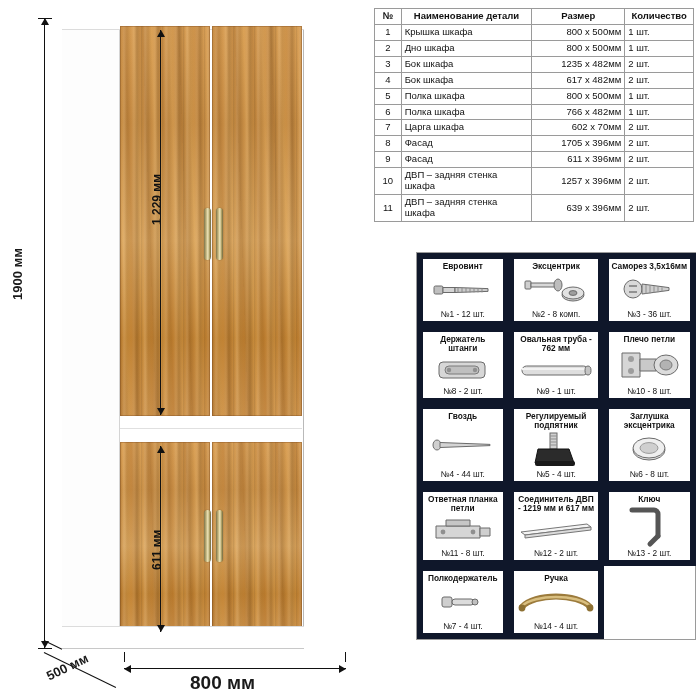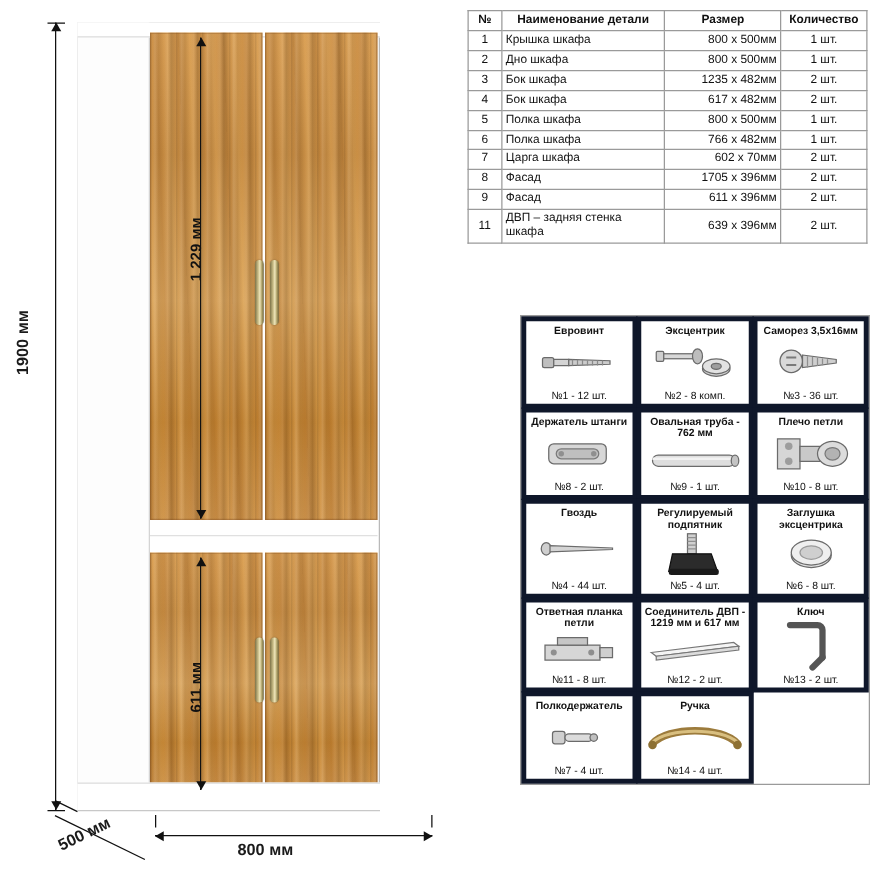--- a/index.html
+++ b/index.html
@@ -107,21 +107,21 @@
   #dim-611-line { position:absolute; left:160px; top:446px; width:1px; height:186px; background:#111; }
   #dim-611-label {
     position:absolute; left:150px; top:570px;
     font-size:12px; font-weight:bold; color:#111;
     transform:rotate(-90deg); transform-origin:left top; white-space:nowrap;
   }
 
   
   #width-dim-line { position:absolute; left:124px; top:668px; width:222px; height:1px; background:#111; }
   #width-dim-label {
-    position:absolute; left:190px; top:672px; font-size:13px; font-weight:bold;
+    position:absolute; left:190px; top:672px; font-size:19px; font-weight:bold;
   }
   
   #depth-dim-line {
     position:absolute; left:44px; top:652px; width:80px; height:1px; background:#111;
     transform:rotate(26deg); transform-origin:left center;
   }
   #depth-dim-label {
     position:absolute; left:44px; top:670px; font-size:13px; font-weight:bold;
     transform:rotate(-26deg); transform-origin:left top;
   }
@@ -137,30 +137,30 @@
   table.parts {
     border-collapse:collapse; width:320px; font-size:9.5px; color:#111;
   }
   table.parts th, table.parts td {
     border:1px solid #9a9a9a; padding:2px 3px; line-height:1.15;
   }
   table.parts th { font-weight:bold; text-align:center; font-size:9.5px; }
   .c-num { width:20px; text-align:center; }
   .c-name { width:126px; text-align:left; }
   .c-size { width:88px; text-align:right; }
-  .c-qty  { width:62px; text-align:center; }
+  .c-qty  { width:62px; }
 
   
   #hardware-grid {
     position:absolute; left:416px; top:252px; width:278px;
     display:grid; grid-template-columns:repeat(3, 1fr);
     border:1px solid #9a9a9a; background:#fff;
   }
   .hw-cell {
-    border:4px solid #0f172a; margin:-0.5px;
+    border:6px solid #0f172a; margin:-0.5px;
     padding:3px 2px 2px; text-align:center;
     display:flex; flex-direction:column; align-items:center; justify-content:space-between;
     min-height:74px; box-sizing:border-box;
   }
   .hw-title { font-size:8.3px; font-weight:bold; line-height:1.15; color:#111; }
   .hw-art   { font-size:8.3px; color:#111; }
   .hw-img   { flex:1; display:flex; align-items:center; justify-content:center; width:100%; }
   .hw-img svg { display:block; }
   .hw-empty { border:none; margin:-0.5px; }
 </style>
@@ -275,20 +275,26 @@
           <td class="c-size">1705 x 396мм</td>
           <td class="c-qty">2 шт.</td>
         </tr>
         <tr>
           <td class="c-num">9</td>
           <td class="c-name">Фасад</td>
           <td class="c-size">611 x 396мм</td>
           <td class="c-qty">2 шт.</td>
         </tr>
         <tr>
+          <td class="c-num">10</td>
+          <td class="c-name">ДВП – задняя стенка шкафа</td>
+          <td class="c-size">1257 x 396мм</td>
+          <td class="c-qty">2 шт.</td>
+        </tr>
+        <tr>
           <td class="c-num">11</td>
           <td class="c-name">ДВП – задняя стенка шкафа</td>
           <td class="c-size">639 x 396мм</td>
           <td class="c-qty">2 шт.</td>
         </tr>
       </tbody>
   </table>
 </div>
 
 <div id="hardware-grid">

